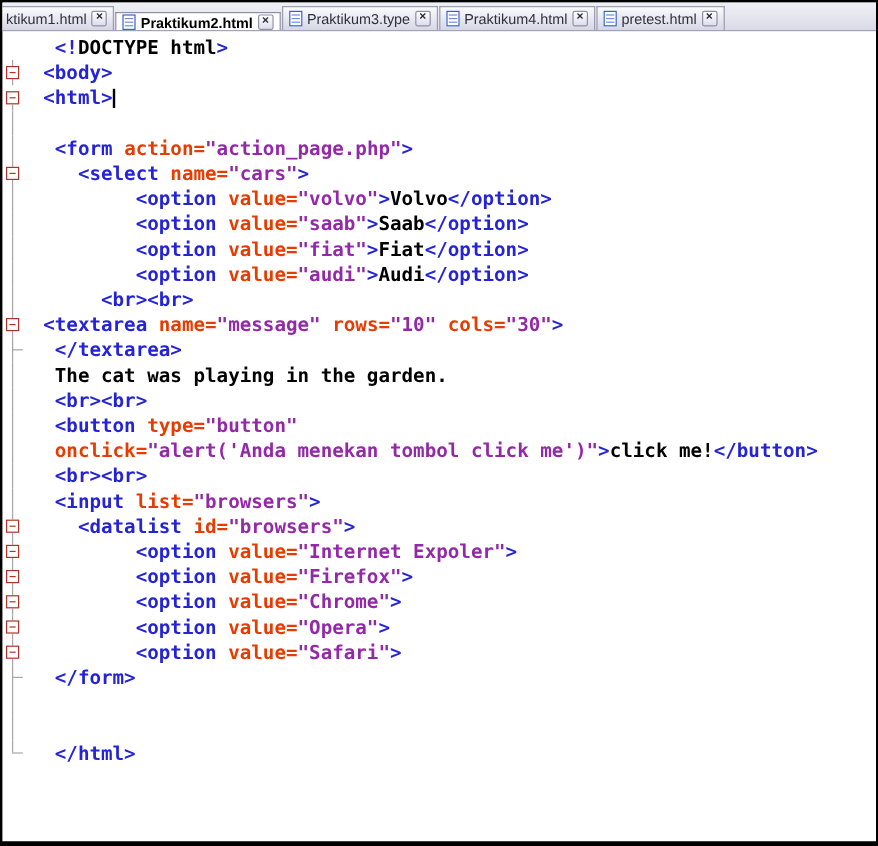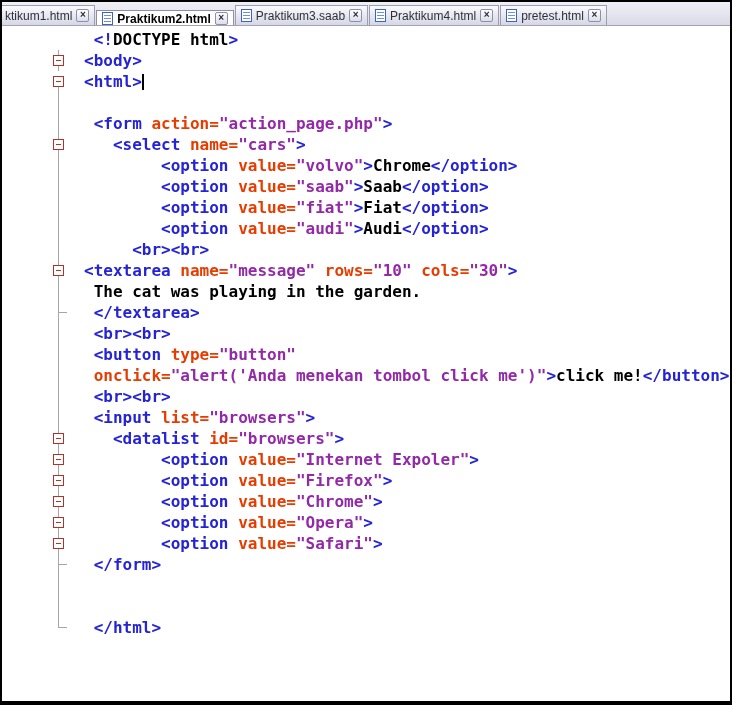--- a/index.html
+++ b/index.html
@@ -48,21 +48,21 @@
     background:linear-gradient(#ffffff,#dcdeea);
     font-size:10px;line-height:10px;text-align:center;
     color:#2c2c3a;font-weight:700;
   }
   
   .code{
     padding-top:3px;
     font-family:"DejaVu Sans Mono",monospace;
     font-weight:700;font-size:16px;
   }
-  .line{display:flex;height:21px;line-height:21px;padding-left:48px;}
+  .line{display:flex;height:21px;line-height:21px;}
   .margin{width:20px;flex:none;position:relative;display:block;}
   .text{white-space:pre;padding-left:14px;}
   .tg{color:var(--tag,#2424d6);}
   .at{color:var(--attr,#e73c00);}
   .vl{color:var(--val,#9329a8);}
   .tx{color:var(--txt,#000);}
   .vl-full{position:absolute;left:8px;top:0;bottom:0;width:1px;background:var(--foldline,#a6a6a6);}
   .vl-bottom{top:10px;}
   .vl-top{bottom:auto;height:10px;}
   .stub{position:absolute;left:8px;top:10px;width:9px;height:1px;background:var(--foldline,#a6a6a6);}
@@ -85,21 +85,21 @@
         <span class="tab-label">ktikum1.html</span>
         <span class="tab-close">×</span>
       </div>
       <div class="tab active">
         <span class="doc-icon"></span>
         <span class="tab-label">Praktikum2.html</span>
         <span class="tab-close">×</span>
       </div>
       <div class="tab">
         <span class="doc-icon"></span>
-        <span class="tab-label">Praktikum3.saab</span>
+        <span class="tab-label">Praktikum3.type</span>
         <span class="tab-close">×</span>
       </div>
       <div class="tab">
         <span class="doc-icon"></span>
         <span class="tab-label">Praktikum4.html</span>
         <span class="tab-close">×</span>
       </div>
       <div class="tab">
         <span class="doc-icon"></span>
         <span class="tab-label">pretest.html</span>
@@ -141,21 +141,21 @@
         <span class="margin">
           <span class="vl-full"></span>
           <span class="fbox"></span>
         </span>
         <span class="text"><span class="tg">   &lt;select </span><span class="at">name=</span><span class="vl">"cars"</span><span class="tg">&gt;</span></span>
       </div>
       <div class="line">
         <span class="margin">
           <span class="vl-full"></span>
         </span>
-        <span class="text"><span class="tg">        &lt;option </span><span class="at">value=</span><span class="vl">"volvo"</span><span class="tg">&gt;</span><span class="tx">Chrome</span><span class="tg">&lt;/option&gt;</span></span>
+        <span class="text"><span class="tg">        &lt;option </span><span class="at">value=</span><span class="vl">"volvo"</span><span class="tg">&gt;</span><span class="tx">Volvo</span><span class="tg">&lt;/option&gt;</span></span>
       </div>
       <div class="line">
         <span class="margin">
           <span class="vl-full"></span>
         </span>
         <span class="text"><span class="tg">        &lt;option </span><span class="at">value=</span><span class="vl">"saab"</span><span class="tg">&gt;</span><span class="tx">Saab</span><span class="tg">&lt;/option&gt;</span></span>
       </div>
       <div class="line">
         <span class="margin">
           <span class="vl-full"></span>
@@ -177,29 +177,29 @@
       <div class="line">
         <span class="margin">
           <span class="vl-full"></span>
           <span class="fbox"></span>
         </span>
         <span class="text"><span class="tg">&lt;textarea </span><span class="at">name=</span><span class="vl">"message"</span><span class="at"> rows=</span><span class="vl">"10"</span><span class="at"> cols=</span><span class="vl">"30"</span><span class="tg">&gt;</span></span>
       </div>
       <div class="line">
         <span class="margin">
           <span class="vl-full"></span>
+          <span class="stub"></span>
+        </span>
+        <span class="text"><span class="tg"> &lt;/textarea&gt;</span></span>
+      </div>
+      <div class="line">
+        <span class="margin">
+          <span class="vl-full"></span>
         </span>
         <span class="text"><span class="tx"> The cat was playing in the garden.</span></span>
-      </div>
-      <div class="line">
-        <span class="margin">
-          <span class="vl-full"></span>
-          <span class="stub"></span>
-        </span>
-        <span class="text"><span class="tg"> &lt;/textarea&gt;</span></span>
       </div>
       <div class="line">
         <span class="margin">
           <span class="vl-full"></span>
         </span>
         <span class="text"><span class="tg"> &lt;br&gt;&lt;br&gt;</span></span>
       </div>
       <div class="line">
         <span class="margin">
           <span class="vl-full"></span>

